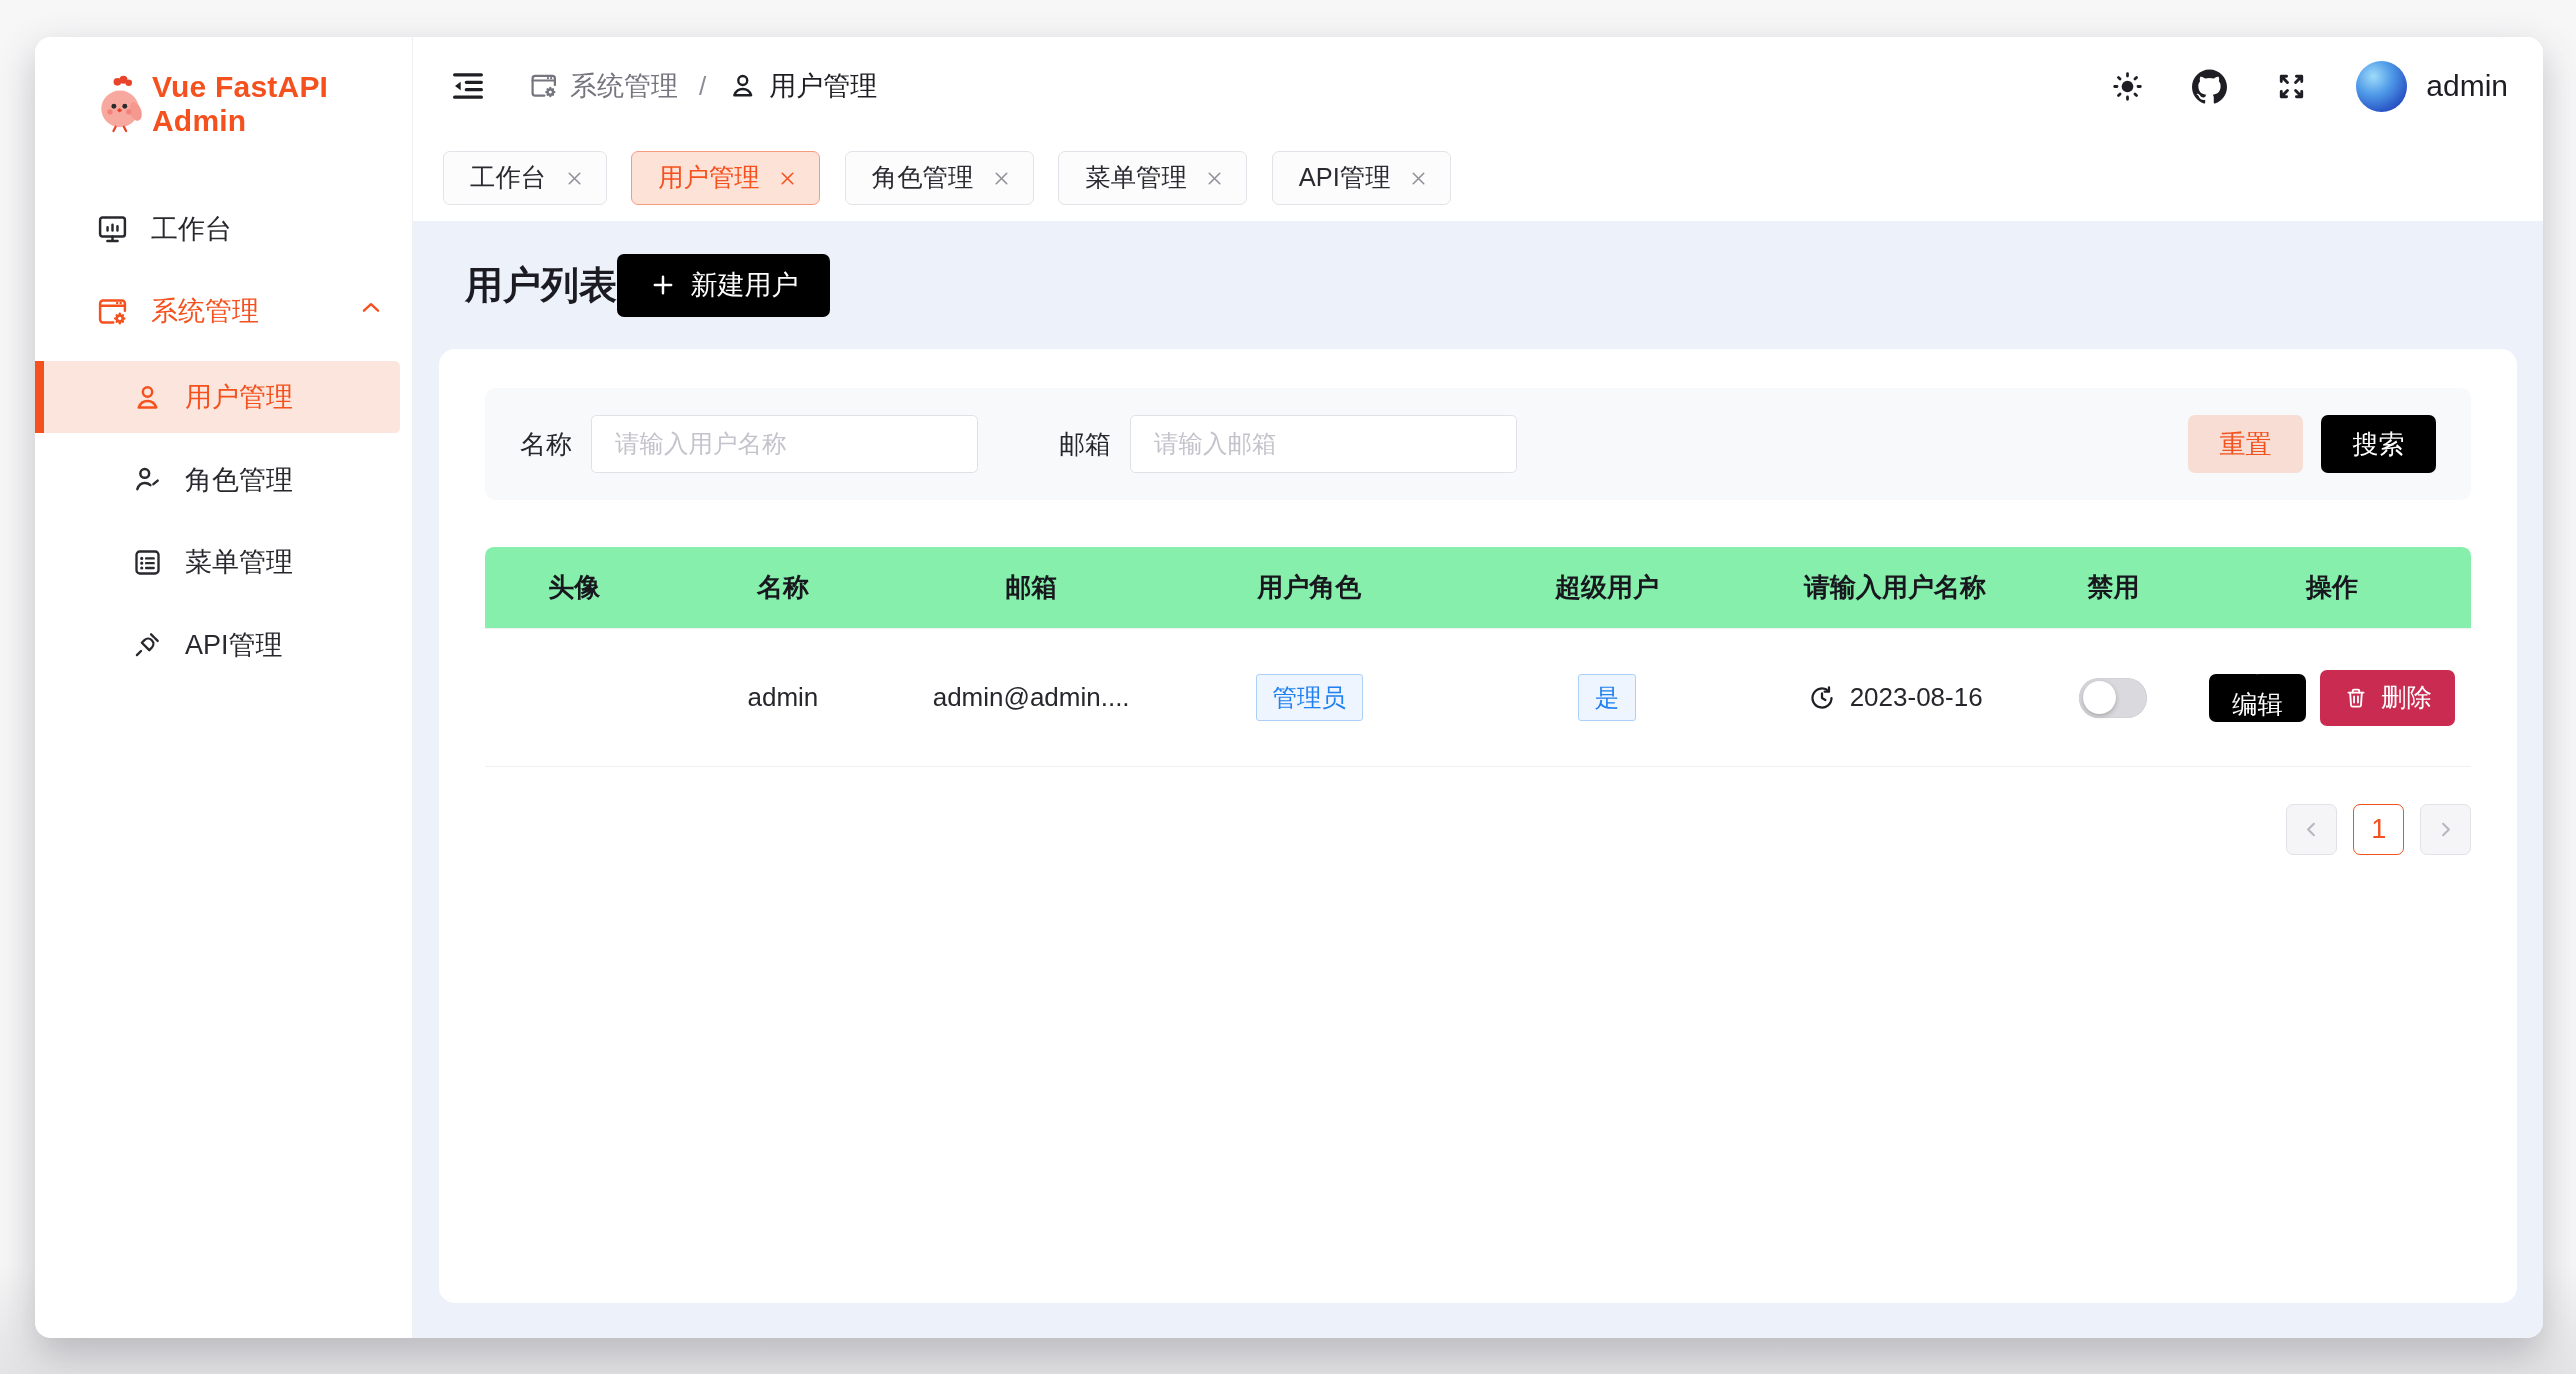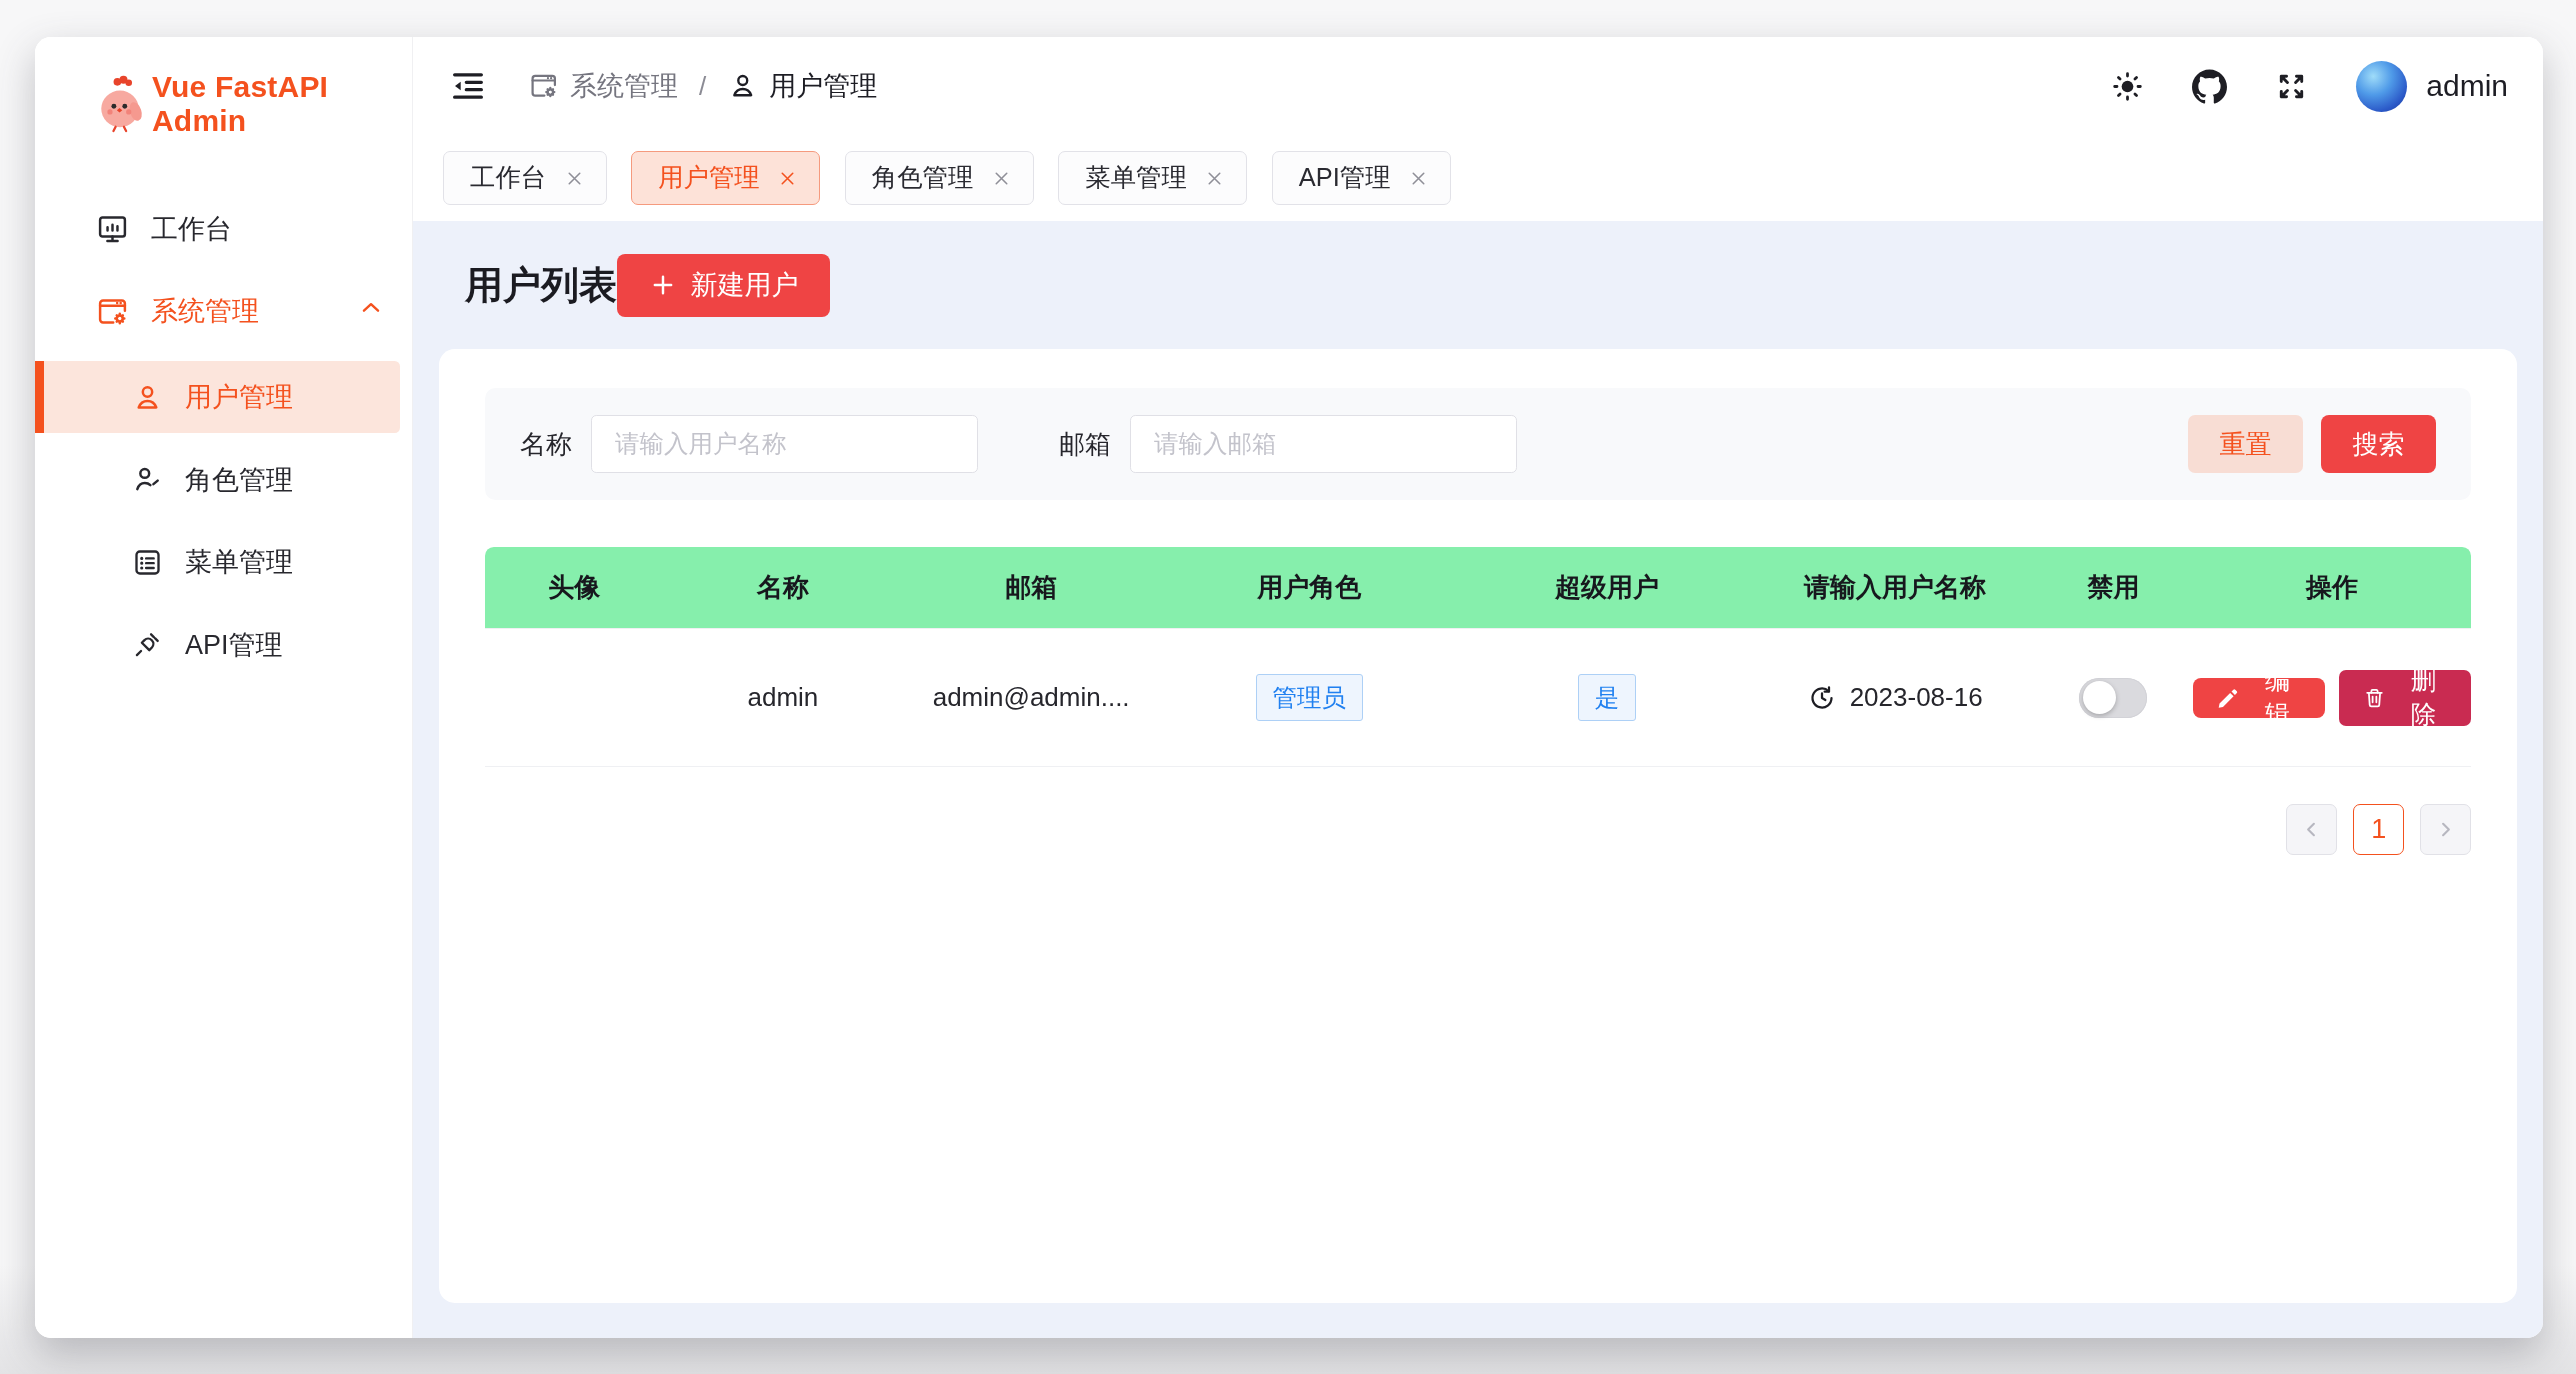--- a/index.html
+++ b/index.html
@@ -57,21 +57,21 @@
   .tab .tab-x svg { width:21px; height:21px; }
   .tab.active { background:#fde2d8; border-color:#f59a7e; color:#F4511E; }
   .tab.active .tab-x { color:#F4511E; }
 
   .content { flex:1; background:#edf1fa; padding:0 26px 35px; display:flex; flex-direction:column; min-height:0; }
   .page-header { height:128px; display:flex; align-items:center; justify-content:flex-start;
     padding:0 24.5px 0 26px; flex:none; }
   .page-title { font-size:38px; font-weight:600; color:#1b1b21; }
   .btn { display:inline-flex; align-items:center; justify-content:center; gap:14px;
     border:none; border-radius:7px; cursor:pointer; font-family:inherit; }
-  .btn-primary { background:#ef4444; color:#fff;border-radius:8px; }
+  .btn-primary { background:#000000; color:#fff; }
   .btn-new { height:63px; padding:0 31.5px; font-size:27px; }
   .btn-new svg { width:28px; height:28px; }
 
   .card { flex:1; background:#fff; border-radius:15.8px; padding:39px 46px; display:flex;
     flex-direction:column; min-height:0; }
 
   .filterbar { background:#f8f9fb; border-radius:10.5px; height:112px; display:flex;
     align-items:center; padding:0 35px; flex:none; }
   .f-label { font-size:26px; color:#26262c; }
   .f-input { width:387px; height:58px; border:1.8px solid #e0e0e6; border-radius:5.3px;
@@ -94,21 +94,21 @@
   .t-row .cell { font-size:26px; color:#26262c; }
   .tag { padding:6.1px 15.8px; border:1.8px solid #add0f6; background:#eef5fe; color:#2080F0;
     border-radius:3px; font-size:24.5px; line-height:1.3; }
   .time-cell { gap:12.3px; }
   .time-cell svg { width:30px; height:30px; color:#1d1d23; }
   .switch { width:68px; height:40px; border-radius:20px; background:#dadade; position:relative;
     cursor:pointer; box-shadow:inset 0 0 0 0.9px #d2d2d7; }
   .knob { position:absolute; left:3.5px; top:3.5px; width:33px; height:33px; border-radius:50%;
     background:#fff; box-shadow:0 1.8px 5.3px rgba(0,0,0,.25); }
   .row-actions { gap:14px; }
-  .btn-edit { height:40px; padding:0 23px; font-size:25.4px; gap:12.3px; }
+  .btn-edit { height:48px; padding:0 23px; font-size:25.4px; gap:12.3px;flex-direction:column; }
   .btn-edit svg, .btn-delete svg { width:26px; height:26px; }
   .btn-delete { height:56px; padding:0 23px; font-size:25.4px; gap:12.3px; background:#c92b51; color:#fff; }
 
   .pagination { margin-top:37px; display:flex; justify-content:flex-end; gap:15.8px; flex:none; }
   .pg { width:51px; height:51px; border-radius:7px; display:flex; align-items:center;
     justify-content:center; cursor:pointer; font-size:27px; }
   .pg-nav { background:#f5f5f8; border:1.8px solid #e1e1e7; color:#b7b7c0; }
   .pg-nav svg { width:23px; height:23px; }
   .pg-current { background:#fff; border:1.8px solid #F4511E; color:#F4511E; font-weight:500; }
 </style>

